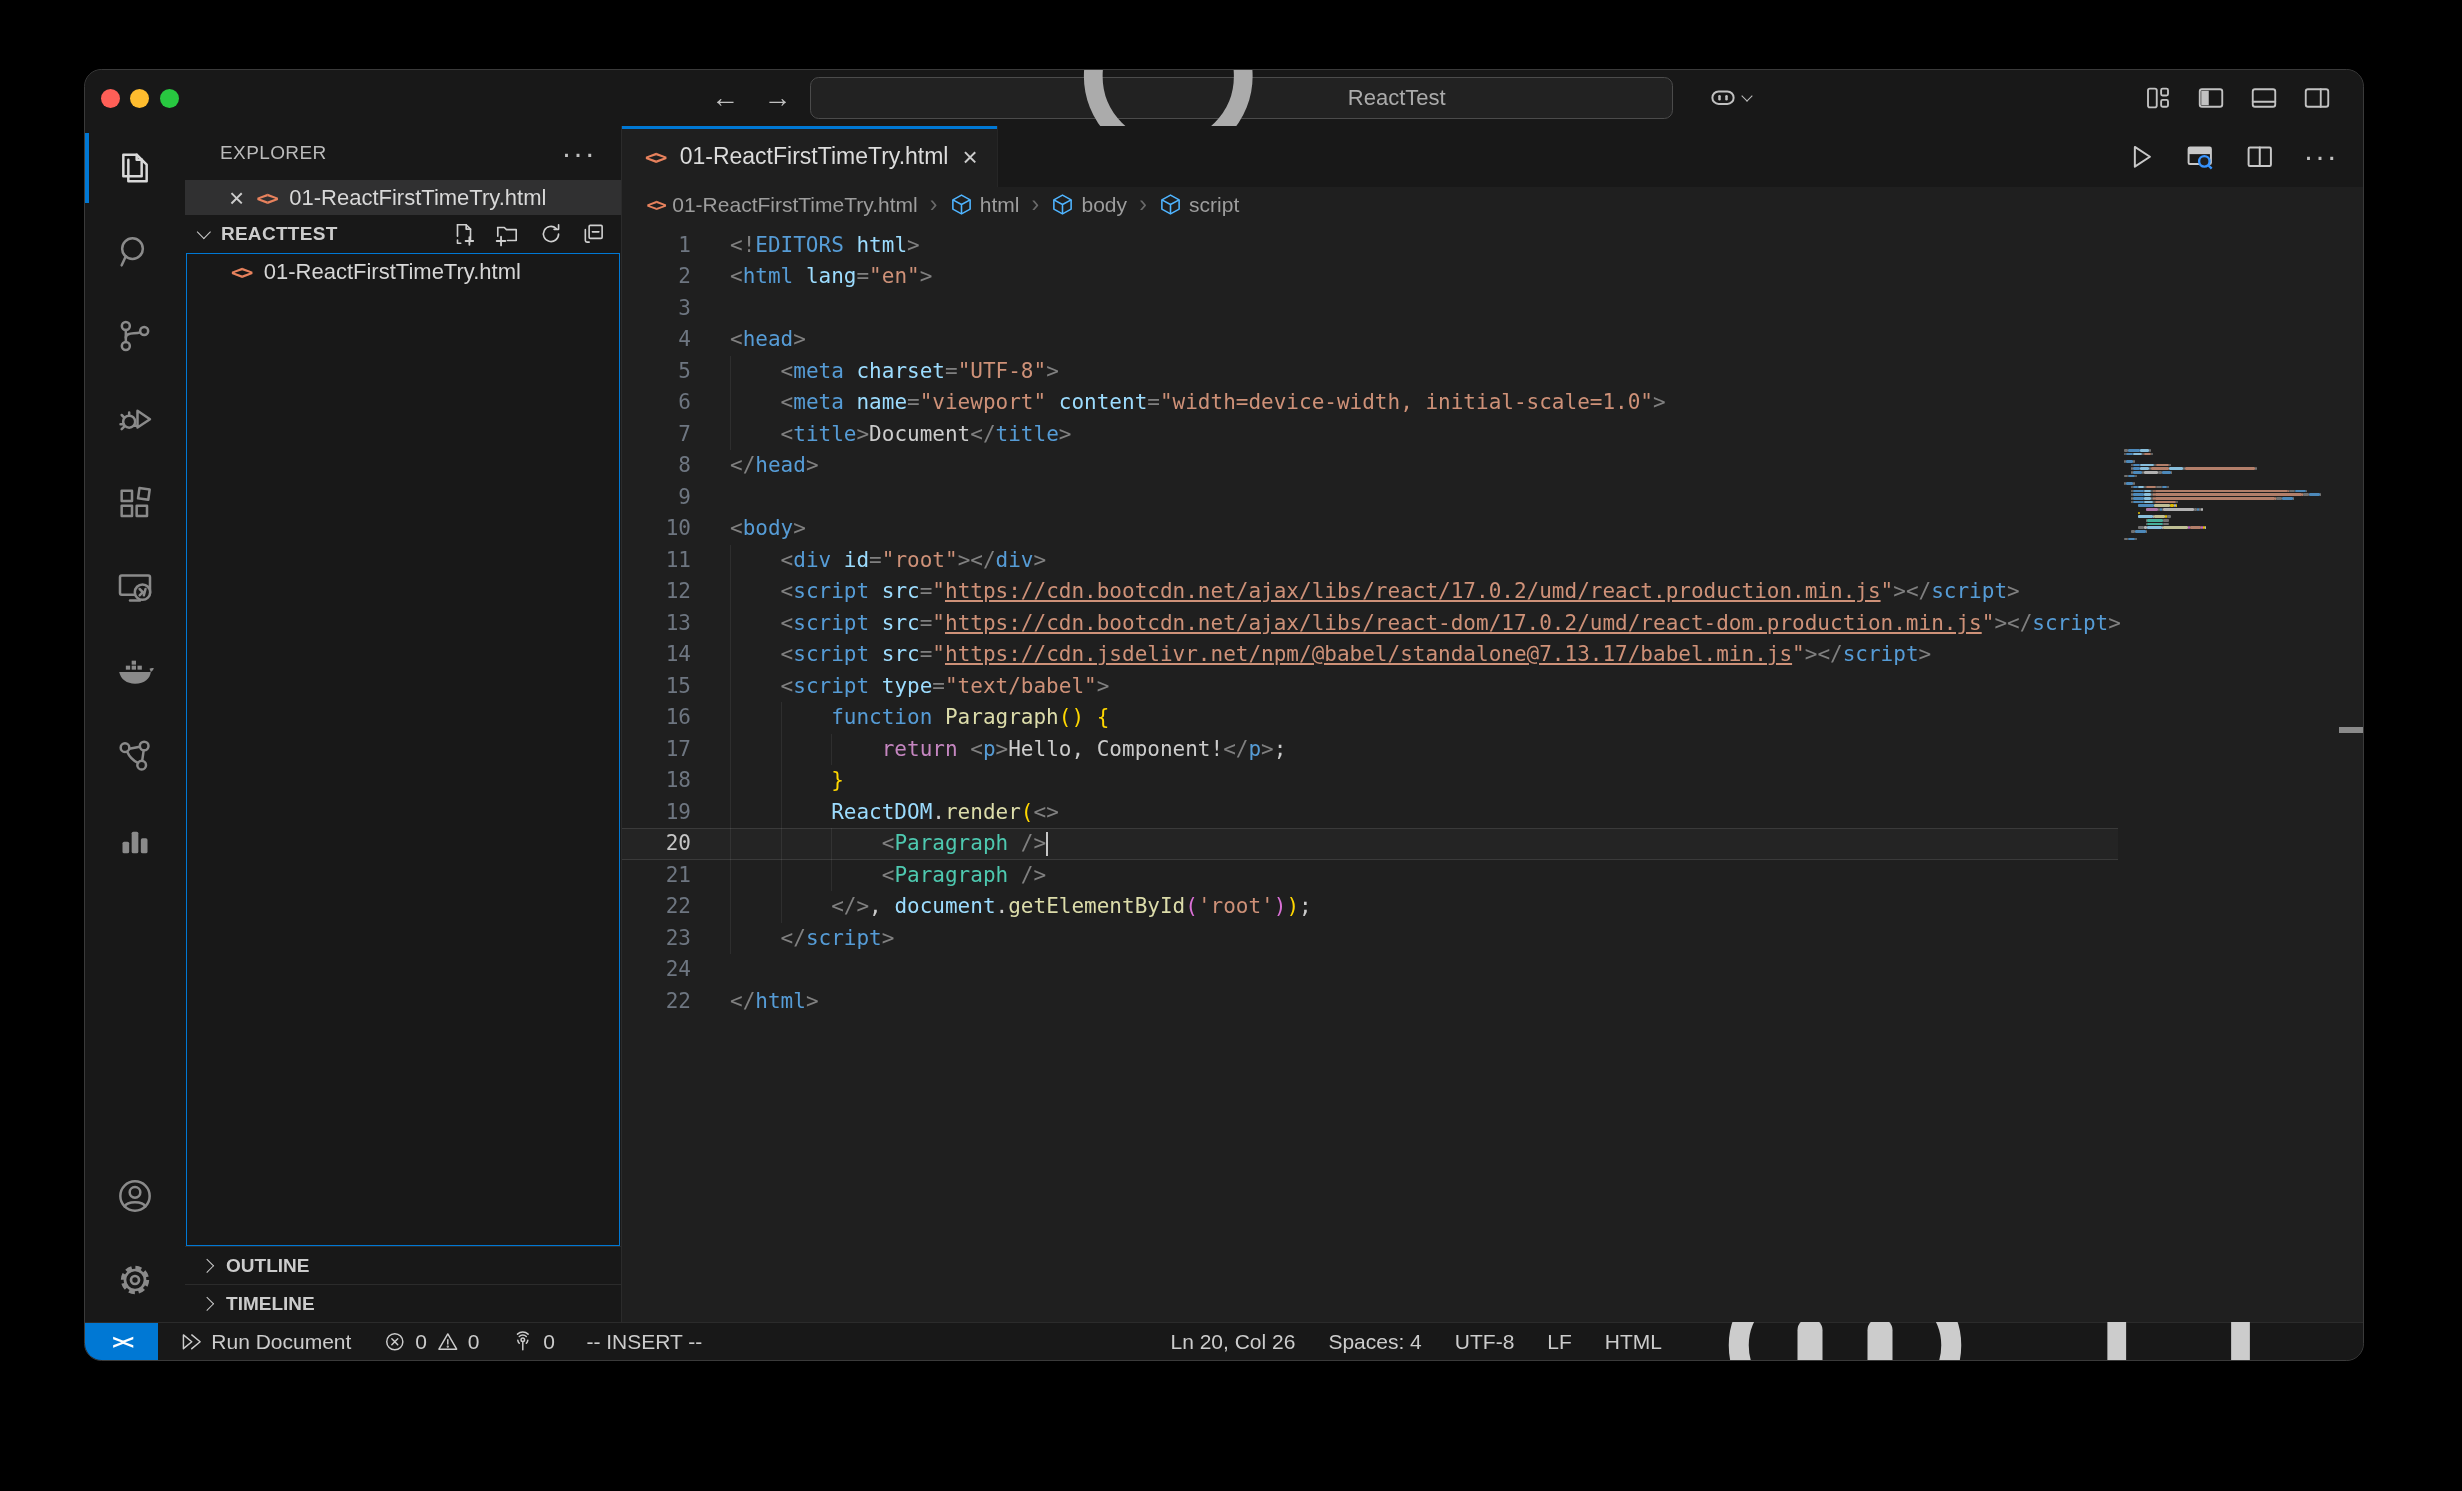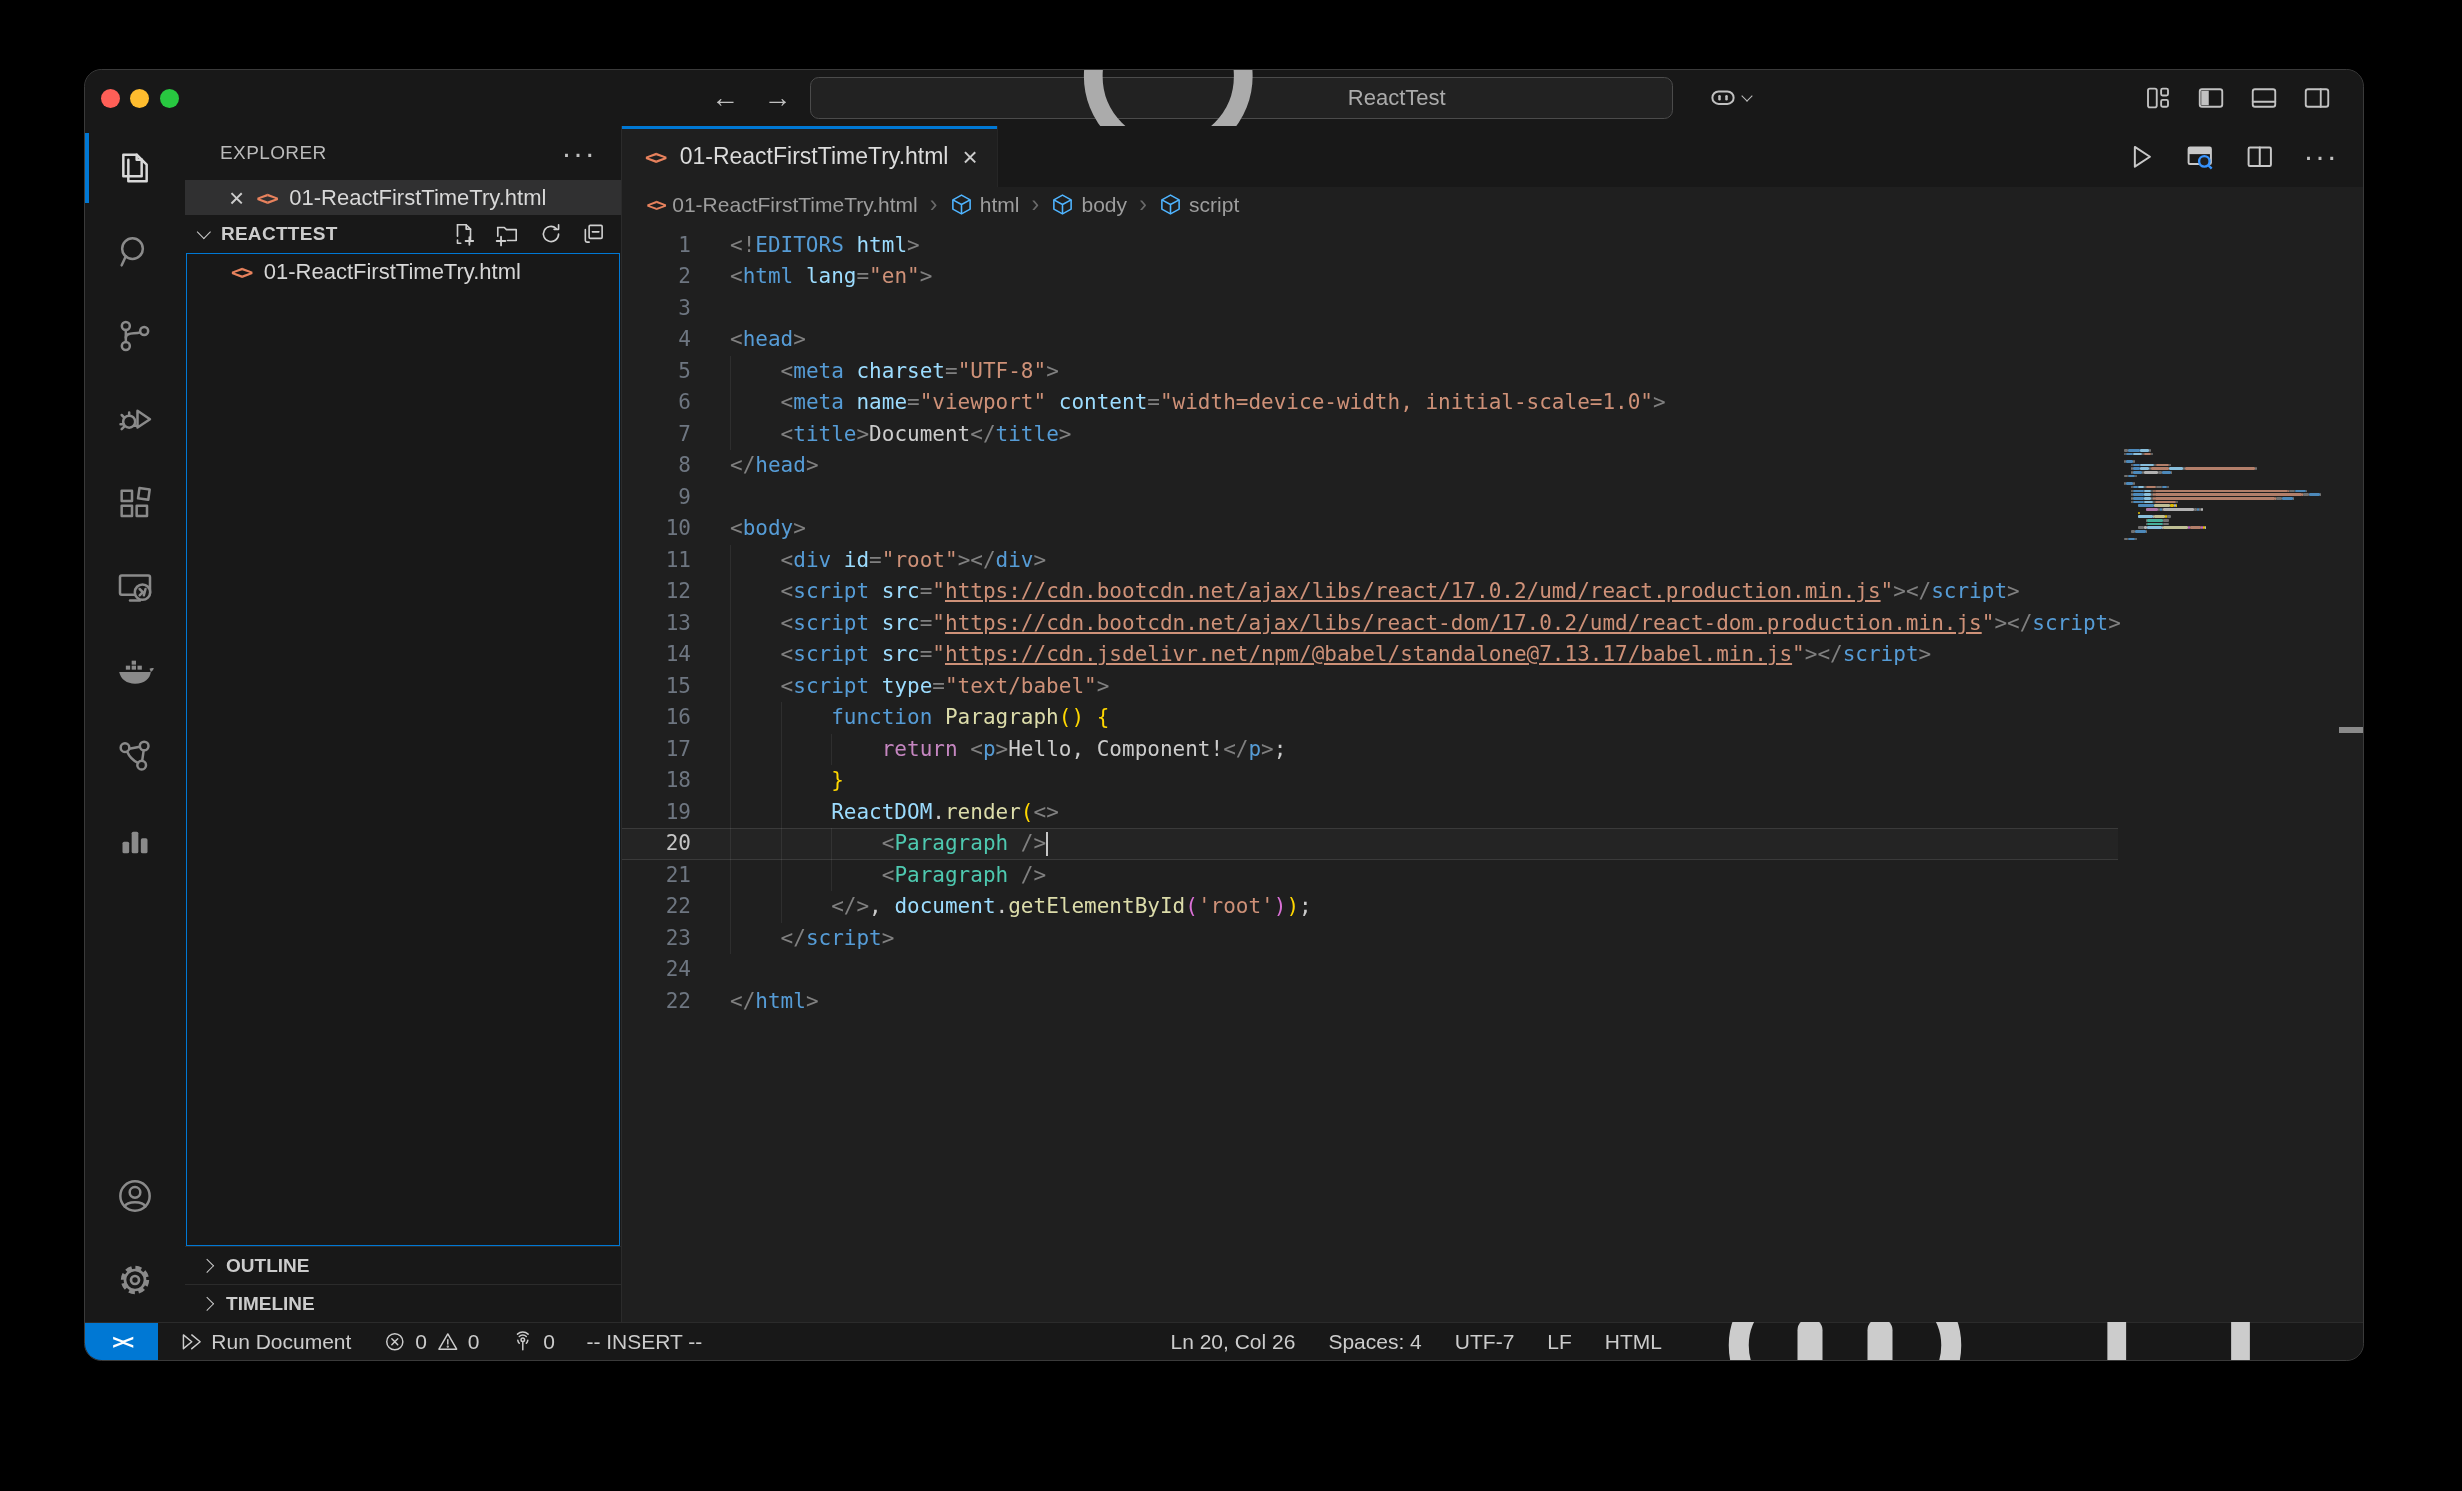--- a/index.html
+++ b/index.html
@@ -580,21 +580,21 @@
             </svg></span>
         <span>0</span>
       </span>
       <span class="sb-item">
         <span>-- INSERT --</span>
       </span>
     </div>
     <div class="sb-right">
       <span>Ln 20, Col 26</span>
       <span>Spaces: 4</span>
-      <span>UTF-7</span>
+      <span>UTF-8</span>
       <span>LF</span>
       <span>HTML</span>
       <span class="ic"><svg viewBox="0 0 24 24">
             <rect x="3.5" y="7.5" width="17" height="10" rx="5" fill="none" stroke="currentColor" stroke-width="1.6"></rect>
             <rect x="8.2" y="10.3" width="2" height="4.4" rx="1" fill="currentColor"></rect>
             <rect x="13.8" y="10.3" width="2" height="4.4" rx="1" fill="currentColor"></rect>
           </svg></span>
       <span class="ic"><svg viewBox="0 0 24 24" fill="none" stroke="currentColor" stroke-width="1.5" stroke-linecap="round" stroke-linejoin="round">
             <path d="M12 4.5c-3.2 0-4.9 2.3-4.9 5.3v4.4L5.4 16.7h13.2L17 14.2V9.8c0-3-1.8-5.3-5-5.3z"></path>
             <path d="M10.3 19a1.8 1.8 0 0 0 3.4 0"></path>

